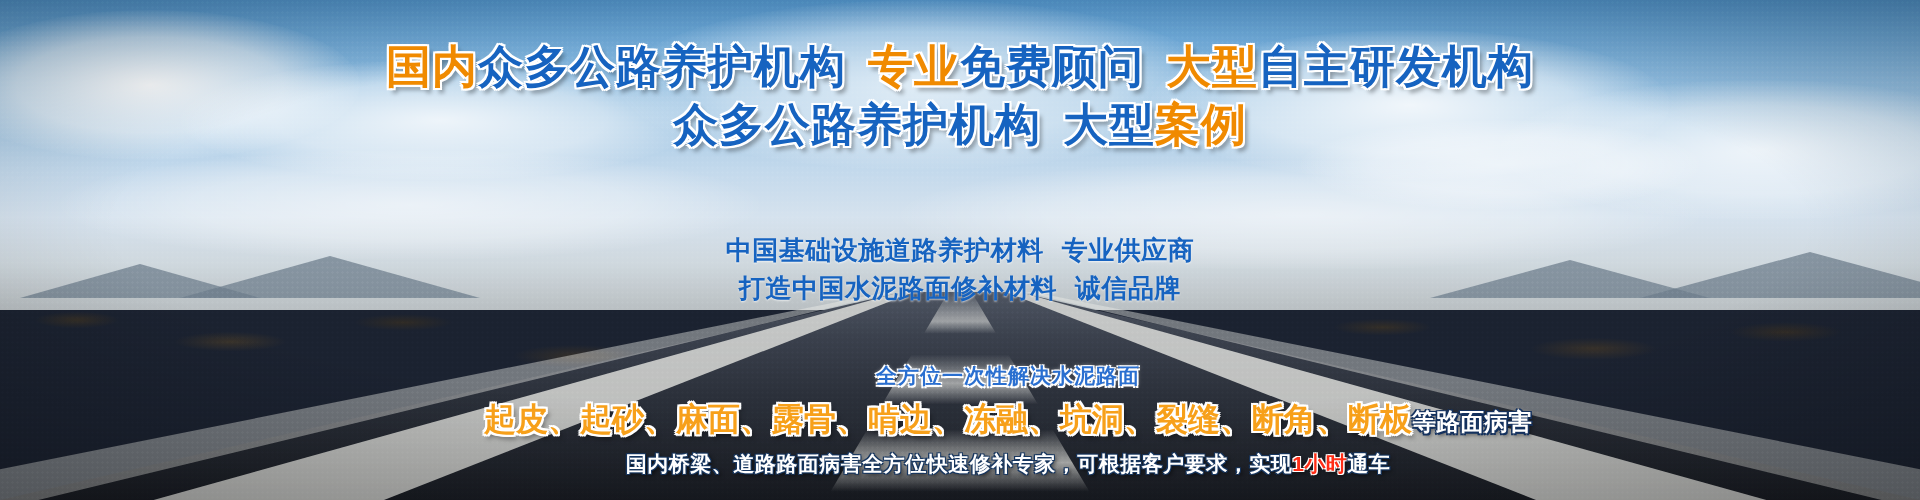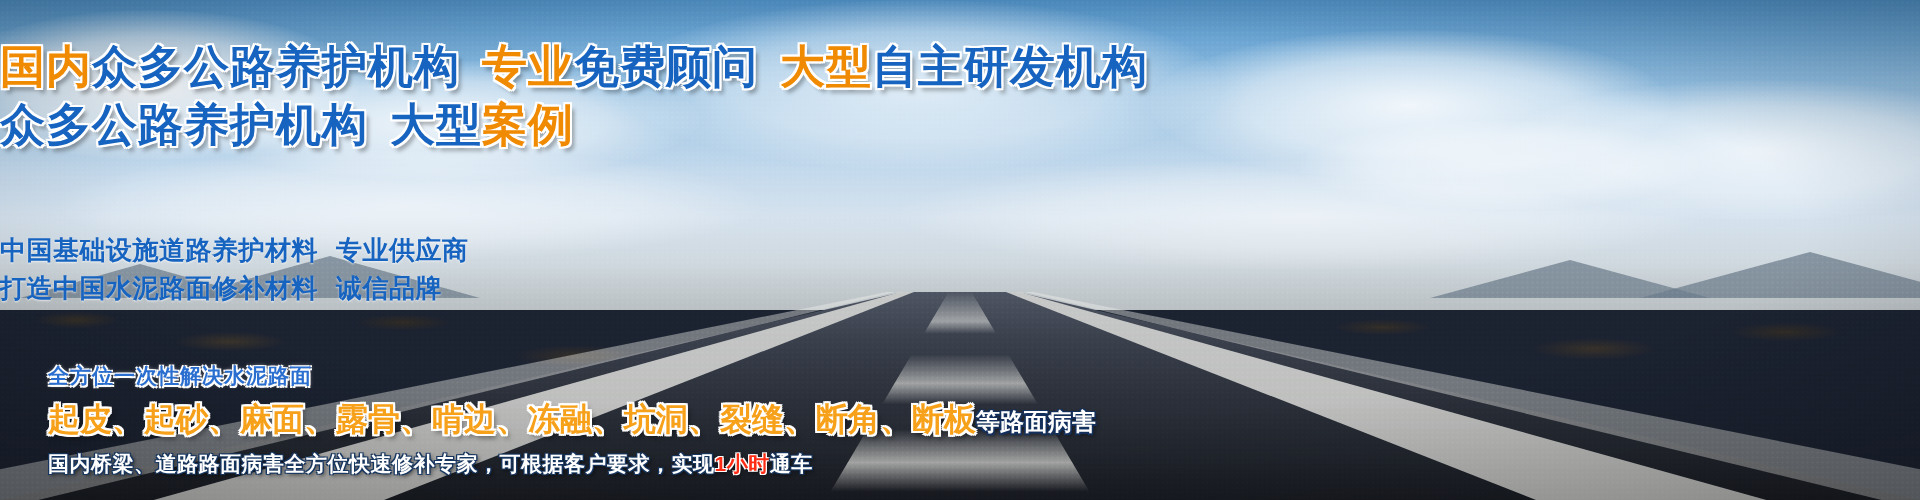--- a/index.html
+++ b/index.html
@@ -151,21 +151,21 @@
     position: absolute; left:0; top:0; width:100%; height:100%;
     background: radial-gradient(ellipse 80% 70% at 50% 45%, rgba(0,0,0,0) 55%, rgba(0,0,0,.28) 100%);
     pointer-events: none;
   }
 
   
   .content {
     position: absolute;
     left: 0; top: 0;
     width: 100%; height: 100%;
-    text-align: left;
+    text-align: center;
   }
 
   .headline {
     font-weight: bold;
     letter-spacing: 1px;
     line-height: 1.0;
     white-space: nowrap;
   }
   .hl1 {
     position: absolute;

